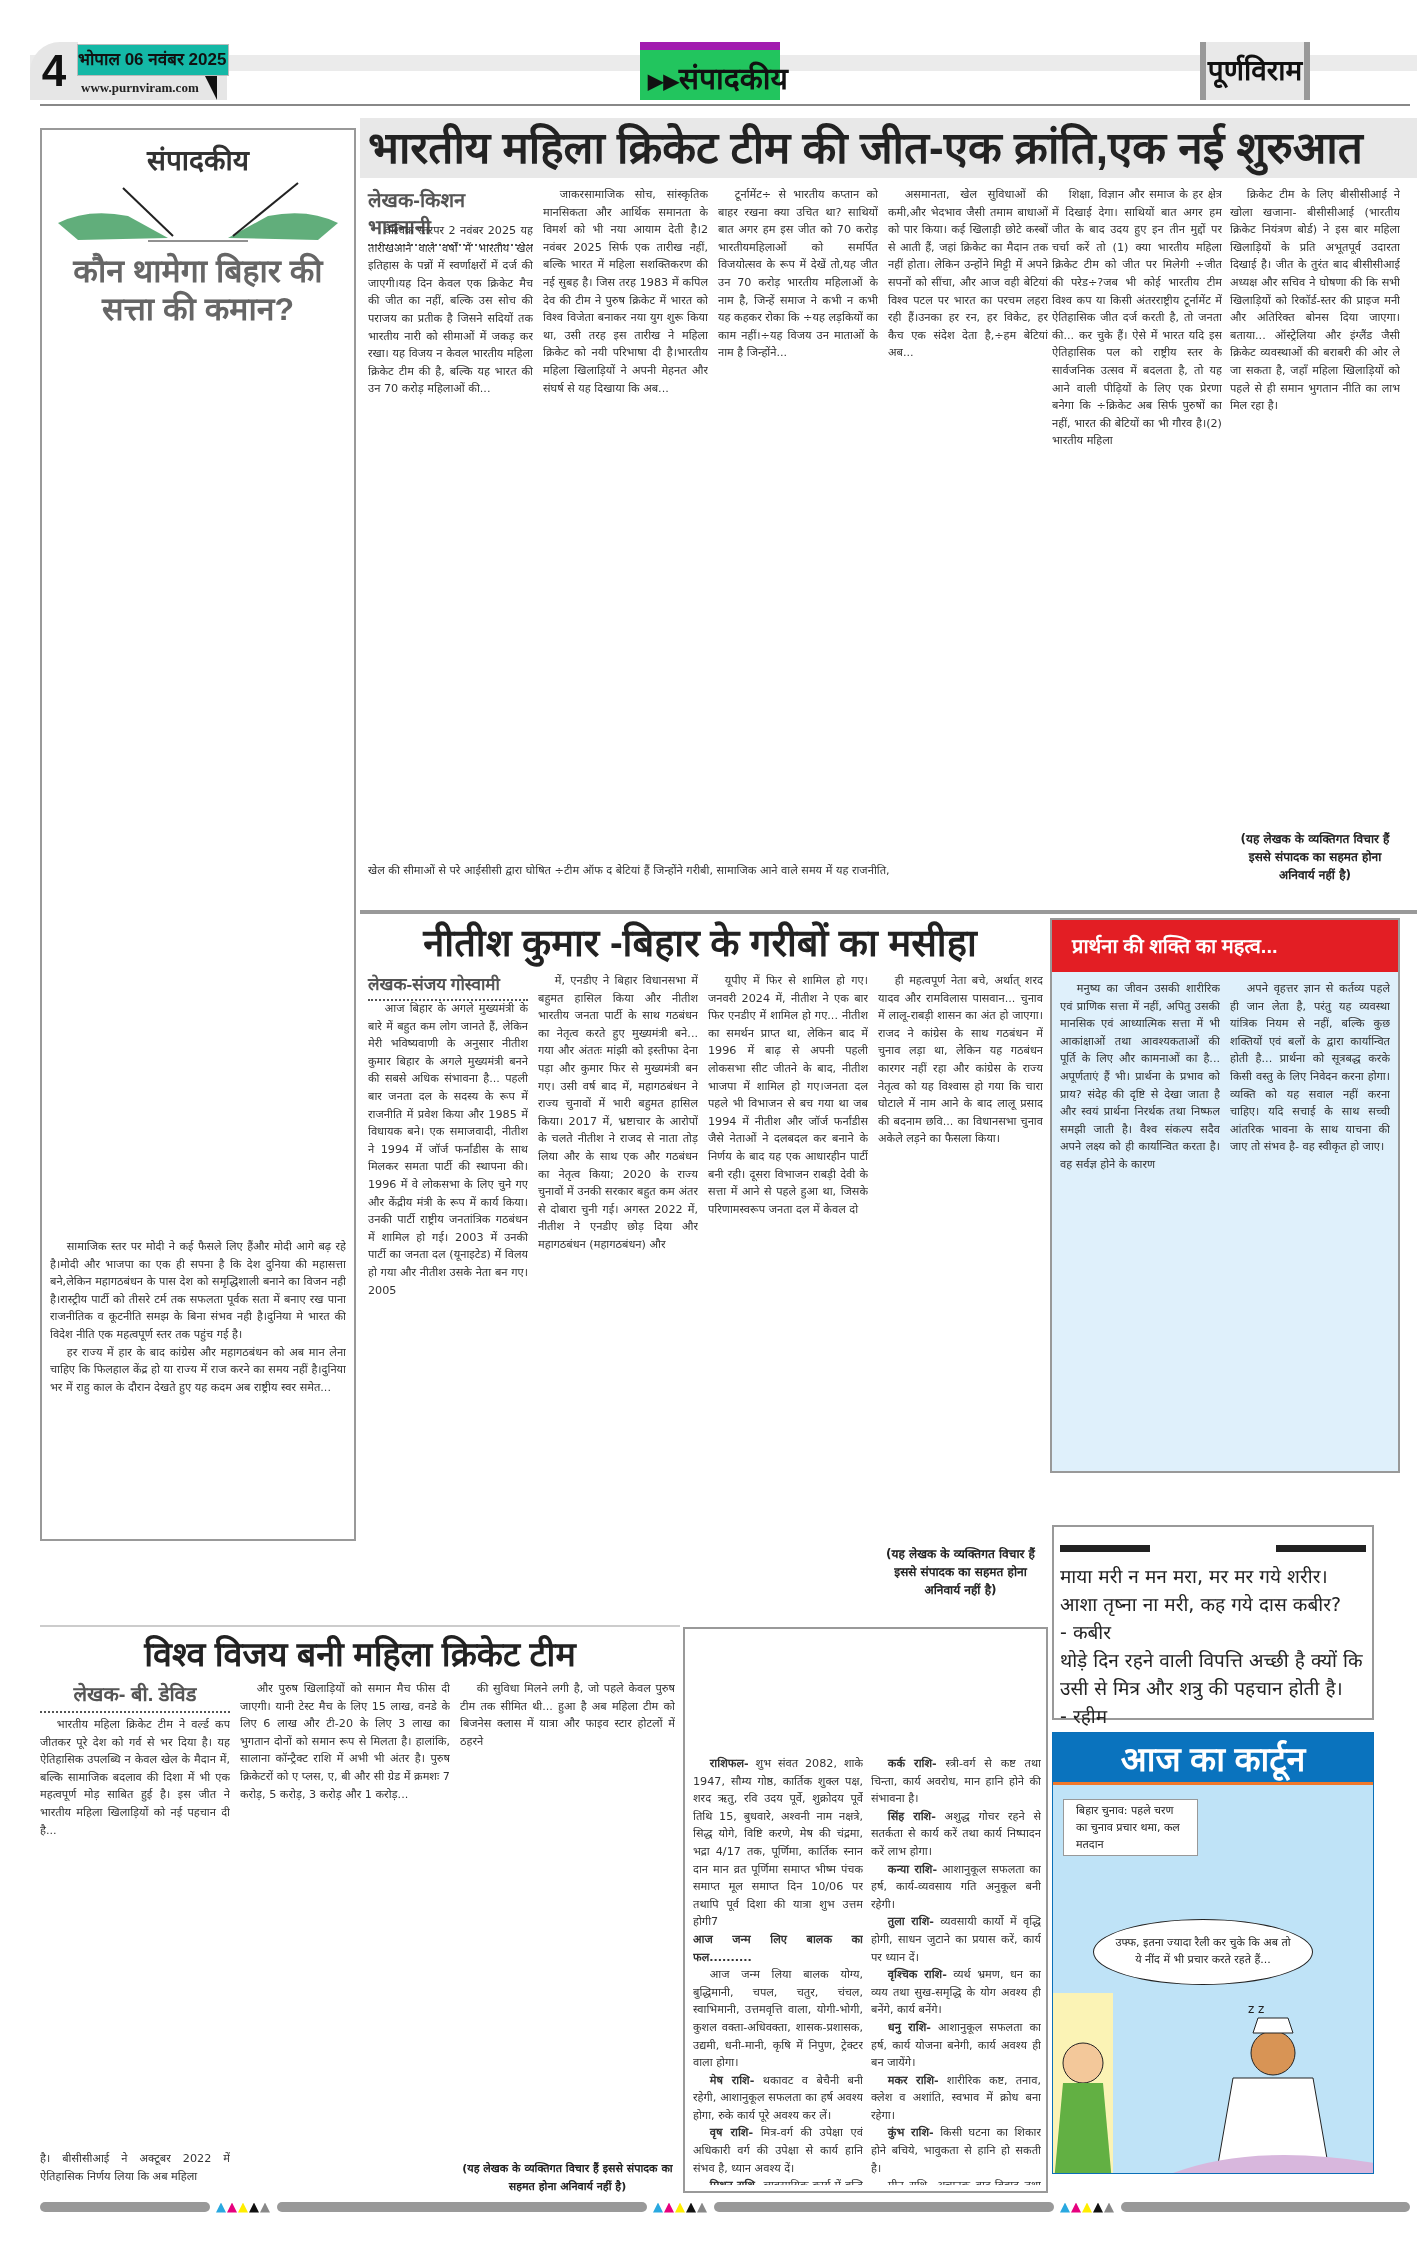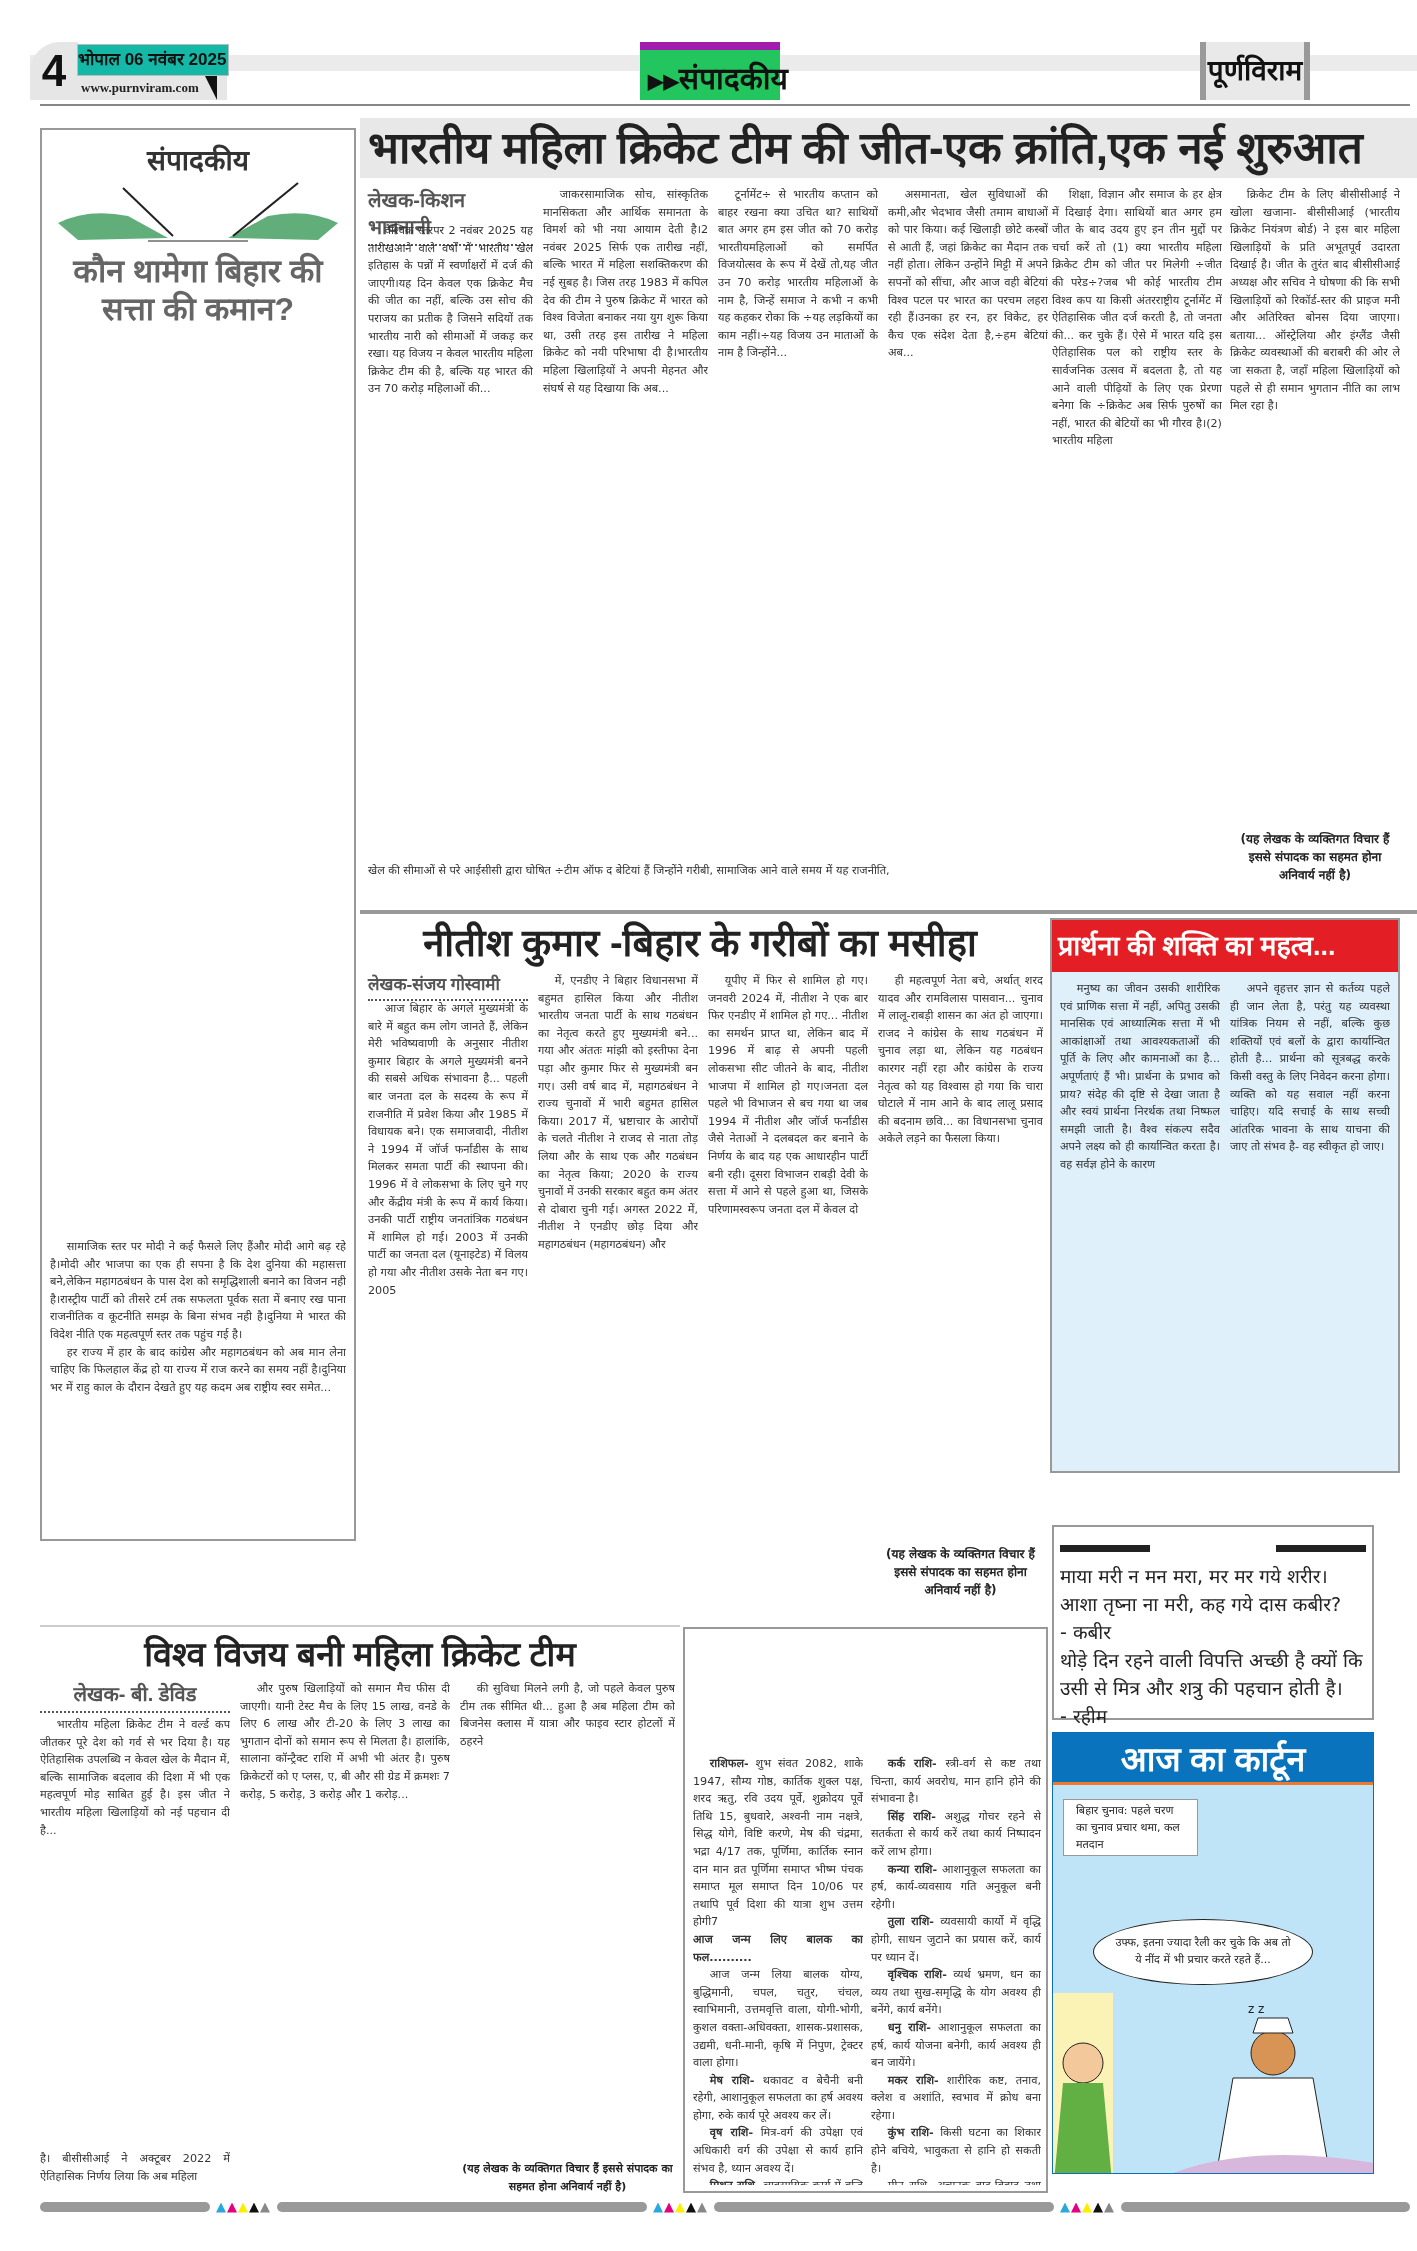--- a/index.html
+++ b/index.html
@@ -95,21 +95,21 @@
 <div class="abs col" style="left:708px;top:972px;width:160px;height:568px">
     <p>यूपीए में फिर से शामिल हो गए। जनवरी 2024 में, नीतीश ने एक बार फिर एनडीए में शामिल हो गए... नीतीश का समर्थन प्राप्त था, लेकिन बाद में 1996 में बाढ़ से अपनी पहली लोकसभा सीट जीतने के बाद, नीतीश भाजपा में शामिल हो गए।जनता दल पहले भी विभाजन से बच गया था जब 1994 में नीतीश और जॉर्ज फर्नांडीस जैसे नेताओं ने दलबदल कर बनाने के निर्णय के बाद यह एक आधारहीन पार्टी बनी रही। दूसरा विभाजन राबड़ी देवी के सत्ता में आने से पहले हुआ था, जिसके परिणामस्वरूप जनता दल में केवल दो</p>
   </div>
 <div class="abs col" style="left:878px;top:972px;width:165px;height:540px">
     <p>ही महत्वपूर्ण नेता बचे, अर्थात् शरद यादव और रामविलास पासवान... चुनाव में लालू-राबड़ी शासन का अंत हो जाएगा। राजद ने कांग्रेस के साथ गठबंधन में चुनाव लड़ा था, लेकिन यह गठबंधन कारगर नहीं रहा और कांग्रेस के राज्य नेतृत्व को यह विश्वास हो गया कि चारा घोटाले में नाम आने के बाद लालू प्रसाद की बदनाम छवि... का विधानसभा चुनाव अकेले लड़ने का फैसला किया।</p>
   </div>
 <div class="abs disclaimer" style="left:878px;top:1545px;width:165px">(यह लेखक के व्यक्तिगत विचार हैं इससे संपादक का सहमत होना अनिवार्य नहीं है)</div>
 
 <div class="abs boxed" style="left:1050px;top:918px;width:350px;height:555px;background:#dff0fb">
   <div style="background:#e31e24;height:52px">
-    <div class="headline" style="color:#fff;font-size:27px;line-height:52px;padding-left:6px">प्रार्थना की शक्ति का महत्व...</div>
+    <div class="headline" style="color:#fff;font-size:20px;line-height:52px;padding-left:20px">प्रार्थना की शक्ति का महत्व...</div>
   </div>
   <div class="col" style="position:absolute;left:8px;top:60px;width:160px;height:485px">
       <p>मनुष्य का जीवन उसकी शारीरिक एवं प्राणिक सत्ता में नहीं, अपितु उसकी मानसिक एवं आध्यात्मिक सत्ता में भी आकांक्षाओं तथा आवश्यकताओं की पूर्ति के लिए और कामनाओं का है... अपूर्णताएं हैं भी। प्रार्थना के प्रभाव को प्राय? संदेह की दृष्टि से देखा जाता है और स्वयं प्रार्थना निरर्थक तथा निष्फल समझी जाती है। वैश्व संकल्प सदैव अपने लक्ष्य को ही कार्यान्वित करता है। वह सर्वज्ञ होने के कारण</p>
     </div>
   <div class="col" style="position:absolute;left:178px;top:60px;width:160px;height:485px">
       <p>अपने वृहत्तर ज्ञान से कर्तव्य पहले ही जान लेता है, परंतु यह व्यवस्था यांत्रिक नियम से नहीं, बल्कि कुछ शक्तियों एवं बलों के द्वारा कार्यान्वित होती है... प्रार्थना को सूत्रबद्ध करके किसी वस्तु के लिए निवेदन करना होगा। व्यक्ति को यह सवाल नहीं करना चाहिए। यदि सचाई के साथ सच्ची आंतरिक भावना के साथ याचना की जाए तो संभव है- वह स्वीकृत हो जाए।</p>
     </div>
 </div>
 
 <div class="abs boxed" style="left:1052px;top:1525px;width:322px;height:195px;padding:10px 6px">

